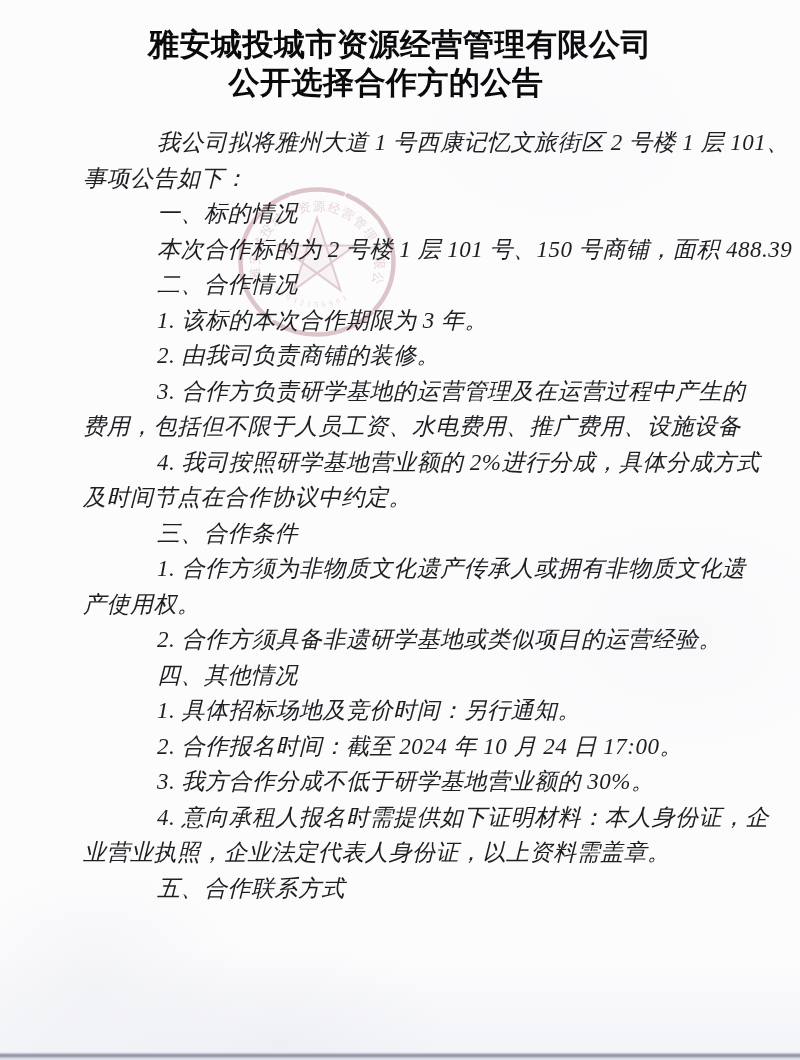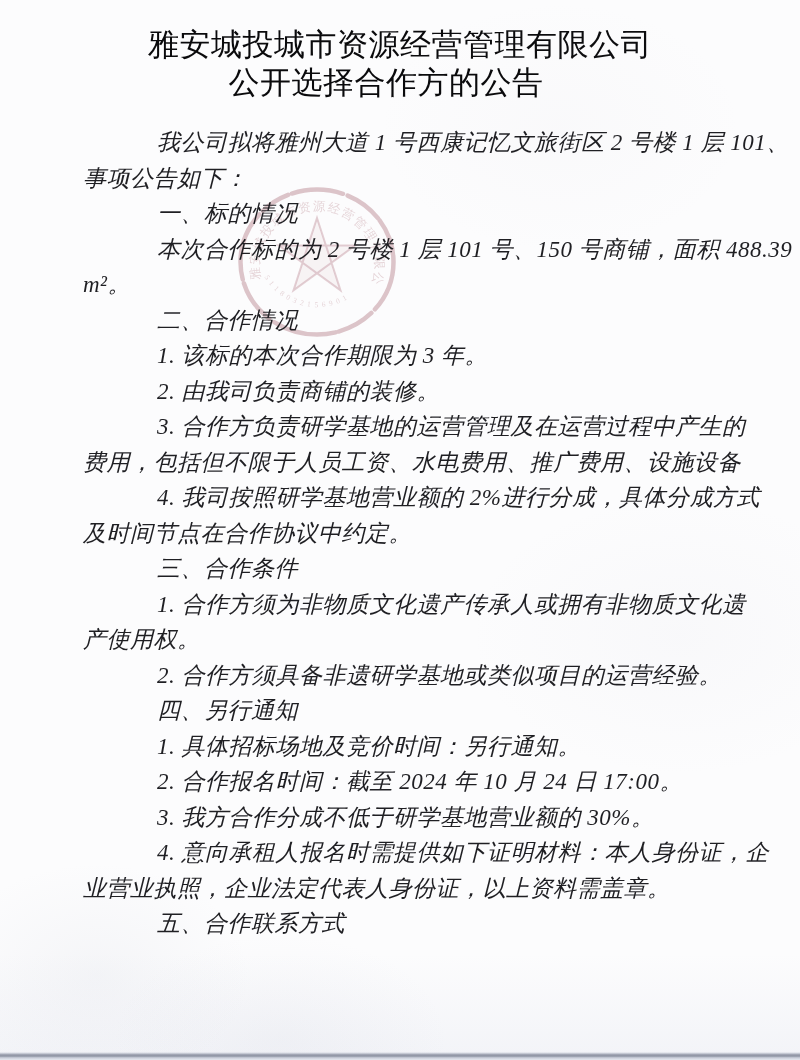--- a/index.html
+++ b/index.html
@@ -17,21 +17,21 @@
     position:absolute;inset:0;pointer-events:none;
     background:
       radial-gradient(220px 160px at 12% 92%, rgba(176,182,198,0.10), rgba(176,182,198,0) 70%),
       radial-gradient(300px 200px at 85% 60%, rgba(190,190,205,0.06), rgba(190,190,205,0) 70%),
       radial-gradient(260px 180px at 70% 12%, rgba(200,196,208,0.05), rgba(200,196,208,0) 70%),
       radial-gradient(240px 150px at 35% 98%, rgba(170,176,195,0.08), rgba(170,176,195,0) 70%),
       linear-gradient(180deg, rgba(250,250,252,0) 90%, rgba(225,228,238,0.35) 100%);
   }
   .title{
     margin:26px 0 0 0;text-align:center;
-    font-weight:normal;color:#0a0a0c;
+    font-weight:bold;color:#0a0a0c;
     font-size:31px;line-height:38px;letter-spacing:0.5px;
   }
   .title-line-2{transform:translateX(-14px);}
   .doc-body{
     position:relative;z-index:2;
     margin:23px 0 0 83px;width:640px;
     font-size:23px;line-height:35.5px;letter-spacing:0.5px;
     color:#1f1f23;white-space:nowrap;
   }
   .line{height:35.5px;font-style:italic;}
@@ -73,33 +73,32 @@
   <div class="title">
     <div class="title-line">雅安城投城市资源经营管理有限公司</div>
     <div class="title-line title-line-2">公开选择合作方的公告</div>
   </div>
 
   <div class="doc-body">
     <div class="line indent">我公司拟将雅州大道 1 号西康记忆文旅街区 2 号楼 1 层 101、</div>
     <div class="line">事项公告如下：</div>
     <div class="line indent">一、标的情况</div>
     <div class="line indent">本次合作标的为 2 号楼 1 层 101 号、150 号商铺，面积 488.39</div>
-    <div class="line">m²。</div>
     <div class="line indent">二、合作情况</div>
     <div class="line indent">1. 该标的本次合作期限为 3 年。</div>
     <div class="line indent">2. 由我司负责商铺的装修。</div>
     <div class="line indent">3. 合作方负责研学基地的运营管理及在运营过程中产生的</div>
     <div class="line">费用，包括但不限于人员工资、水电费用、推广费用、设施设备</div>
     <div class="line indent">4. 我司按照研学基地营业额的 2%进行分成，具体分成方式</div>
     <div class="line">及时间节点在合作协议中约定。</div>
     <div class="line indent">三、合作条件</div>
     <div class="line indent">1. 合作方须为非物质文化遗产传承人或拥有非物质文化遗</div>
     <div class="line">产使用权。</div>
     <div class="line indent">2. 合作方须具备非遗研学基地或类似项目的运营经验。</div>
-    <div class="line indent">四、另行通知</div>
+    <div class="line indent">四、其他情况</div>
     <div class="line indent">1. 具体招标场地及竞价时间：另行通知。</div>
     <div class="line indent">2. 合作报名时间：截至 2024 年 10 月 24 日 17:00。</div>
     <div class="line indent">3. 我方合作分成不低于研学基地营业额的 30%。</div>
     <div class="line indent">4. 意向承租人报名时需提供如下证明材料：本人身份证，企</div>
     <div class="line">业营业执照，企业法定代表人身份证，以上资料需盖章。</div>
     <div class="line indent">五、合作联系方式</div>
   </div>
 
   <div class="page-bottom-edge"></div>
 </div>

